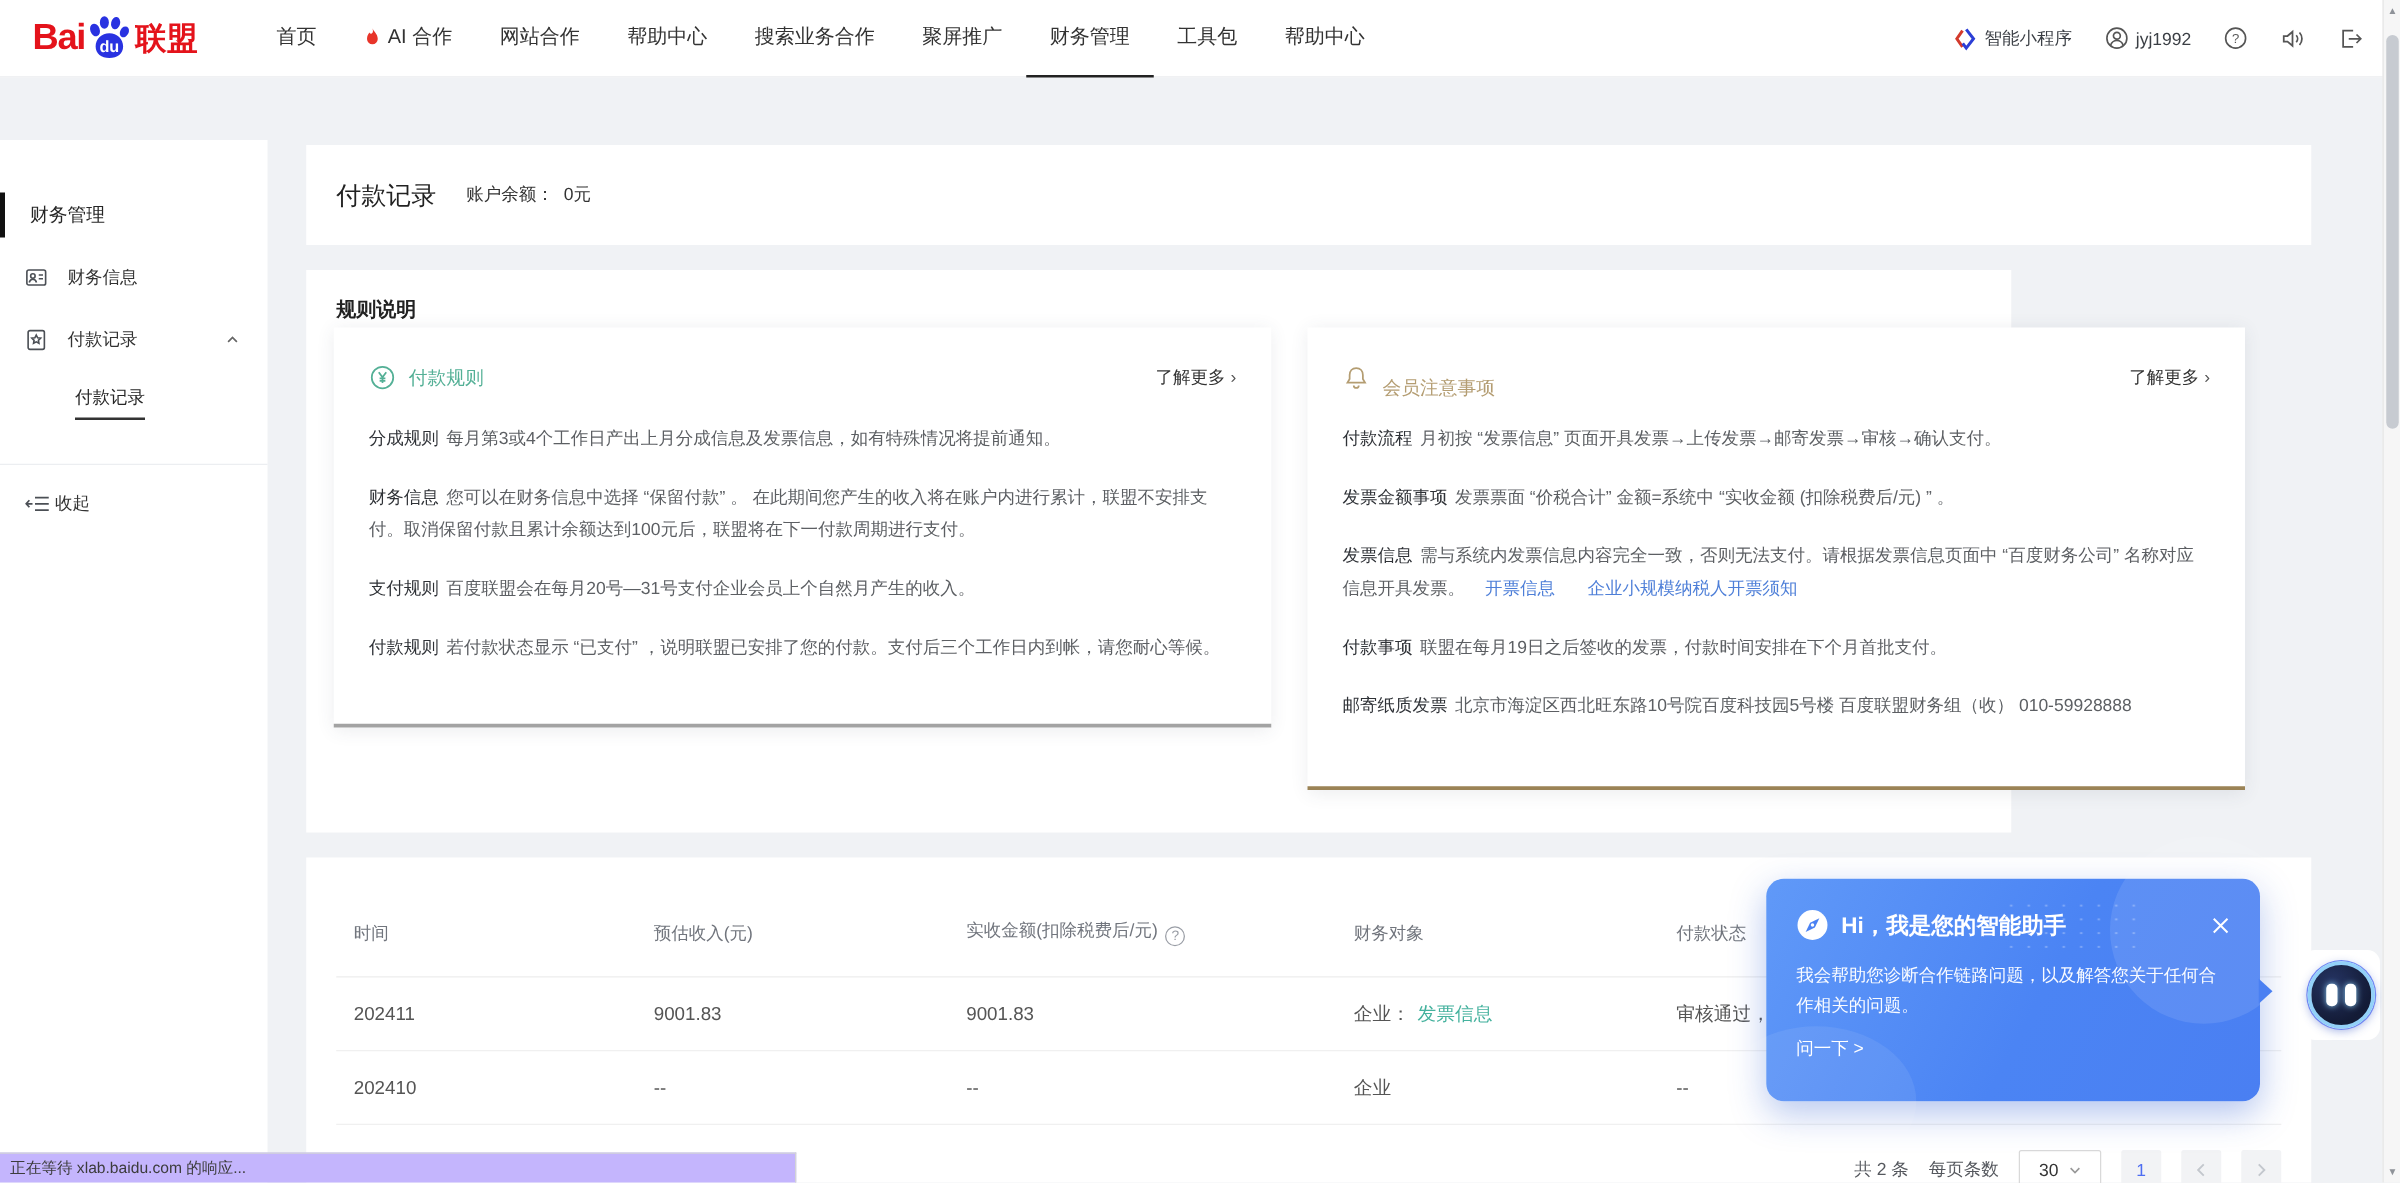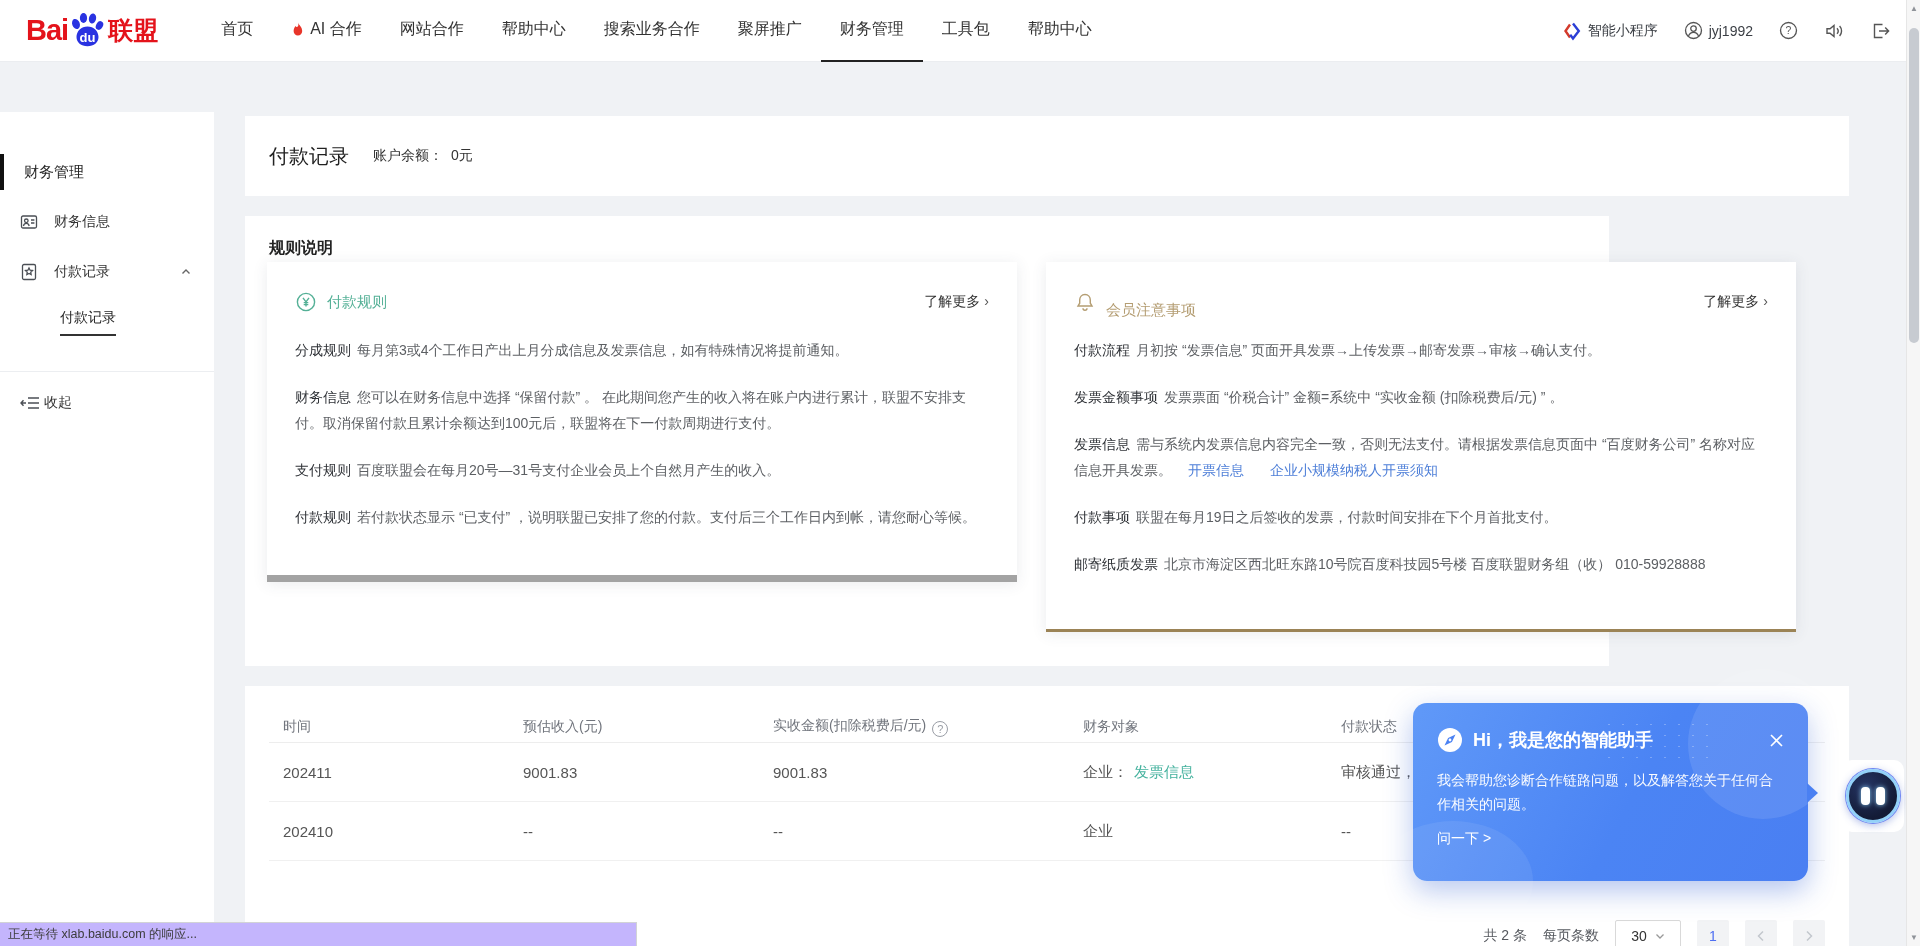--- a/index.html
+++ b/index.html
@@ -42,37 +42,37 @@
   .card { position:absolute; background:#fff; }
   .header-card { left:245px; top:116px; width:1604px; height:80px; display:flex; align-items:center; padding:0 24px; }
   .page-title { font-size:20px; color:#222; font-weight:500; }
   .balance { margin-left:24px; font-size:14px; color:#333; }
   .balance b { font-weight:normal; margin-left:8px; }
 
   .rules-card { left:245px; top:216px; width:1364px; height:450px; padding:22px 24px; }
   .rules-title { font-size:16px; font-weight:600; color:#222; }
   .inner { position:absolute; top:46px; width:750px; background:#fff; padding:0 28px;
     box-shadow:0 2px 14px rgba(60,70,90,.10); }
-  .inner-a { left:22px; height:320px; border-bottom:7px solid #a3a3a3; }
+  .inner-a { left:22px; height:320px; border-bottom:3px solid #a3a3a3; }
   .inner-b { left:801px; height:370px; border-bottom:3px solid #9b8356; }
   .inner-head { display:flex; align-items:center; padding-top:26px; height:54px; }
   .inner-head .ttl { margin-left:10px; font-size:15px; }
   .ttl-teal { color:#54b096; }
   .ttl-gold { color:#b49d72;margin-top:17px; }
   .more { margin-left:auto; font-size:14px; color:#333; cursor:pointer; }
   .more i { font-style:normal; margin-left:4px; color:#555; }
   .inner p { margin-top:21px; font-size:14px; line-height:26px; color:#5c5f63; }
   .inner p b { color:#2f3237; font-weight:400; margin-right:6px;margin-top:26px; }
   .blue-link { color:#4e7fd8; text-decoration:none; margin-left:26px; cursor:pointer; }
   .blue-link:first-of-type { margin-left:16px; }
 
   
   .table-card { left:245px; top:686px; width:1604px; height:260px; padding:0 24px; }
   .trow { display:grid; grid-template-columns:240px 250px 310px 258px auto; padding-left:14px; align-items:center; }
-  .thead { height:57px; padding-top:26px; color:#71757d; font-size:14px; border-bottom:1px solid #ededed; }
+  .thead { height:96px; padding-top:26px; color:#71757d; font-size:14px; border-bottom:1px solid #ededed; }
   .tbody-row { height:59px; font-size:15px; color:#555; border-bottom:1px solid #f0f0f0; }
   .qmark { display:inline-flex; width:16px; height:16px; border:1px solid #9a9ea6; border-radius:50%;
     font-size:11px; color:#9a9ea6; align-items:center; justify-content:center; margin-left:6px; vertical-align:-3px; cursor:pointer; }
   .teal-link { color:#45b29e; margin-left:6px; cursor:pointer; }
   .pagination { position:absolute; right:24px; top:234px; display:flex; align-items:center; gap:16px;
     font-size:14px; color:#55585e; }
   .pg-select { width:66px; height:32px; border:1px solid #d9d9d9; border-radius:2px; display:flex;
     align-items:center; justify-content:center; gap:8px; cursor:pointer; color:#333; }
   .pg-box { width:32px; height:32px; background:#f2f3f5; border-radius:2px; display:flex;
     align-items:center; justify-content:center; cursor:pointer; }

